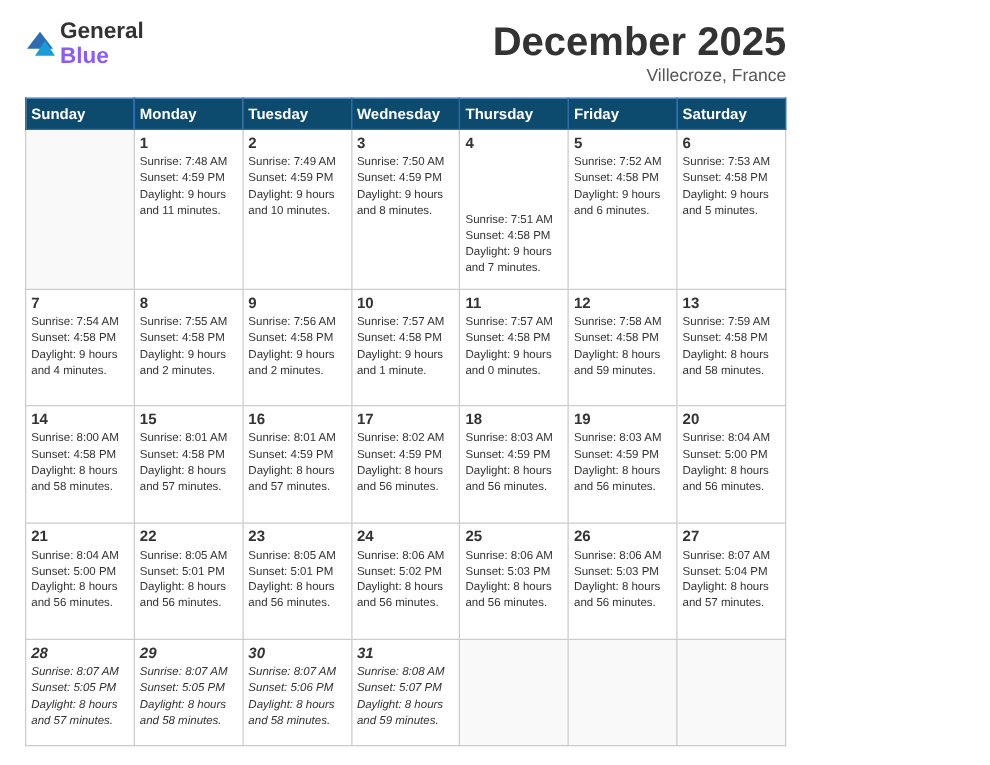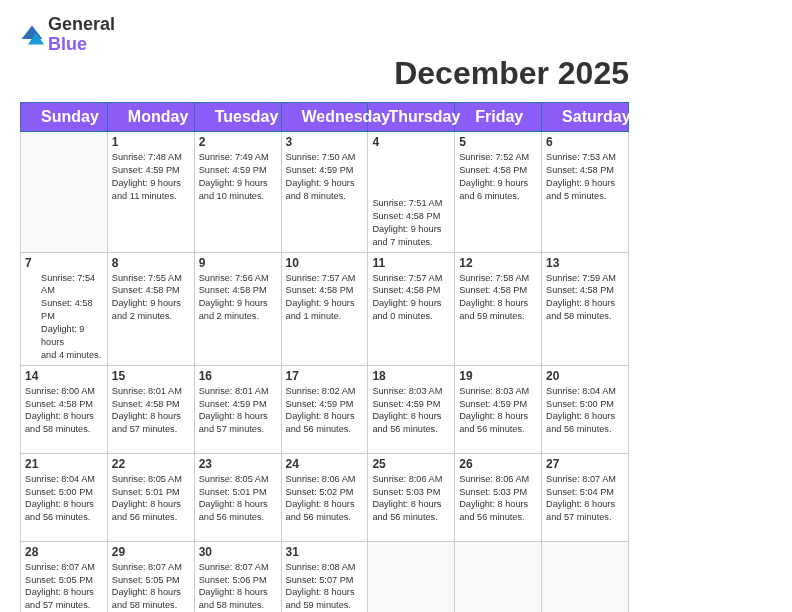--- a/index.html
+++ b/index.html
@@ -34,57 +34,57 @@
       color: #333;
       line-height: 1.1;
     }
     .logo-text .blue { color: #8b5cf6; }
     .logo-icon {
       width: 24px;
       height: 24px;
     }
     .title-area {
       text-align: right;
-      margin-top: 40px;
     }
     .month-title {
       font-size: 32px;
       font-weight: bold;
       color: #333;
     }
     .location {
       font-size: 14px;
       color: #555;
     }
     .calendar {
       flex: 1;
       border: 1px solid #ccc;
       border-collapse: collapse;
       width: 100%;
       table-layout: fixed;
     }
     .calendar th {
-      background-color: #8b5cf6;
+      background-color: #0c4a6e;
       color: white;
-      font-size: 16px;
+      font-size: 12px;
       font-weight: bold;
-      padding: 5px 20px;
+      padding: 5px 4px;
       border: 1px solid #2d6db5;
       text-align: left;
     }
     .calendar td {
       border: 1px solid #ccc;
       vertical-align: top;
       padding: 3px 4px;
       font-size: 9.5px;
       color: #333;
       height: 88px;
     }
     .calendar tr:last-child td {
       height: 80px;
+      font-style: italic;
     }
     .day-num {
       font-size: 12px;
       font-weight: bold;
       color: #333;
       display: block;
       margin-bottom: 2px;
     }
     .day-info {
       font-size: 9.2px;
@@ -107,20 +107,21 @@
       </svg>
       <div>
         <div class="logo-text">
           <span>General</span><br>
           <span class="blue">Blue</span>
         </div>
       </div>
     </div>
     <div class="title-area">
       <div class="month-title">December 2025</div>
+      <div class="location">Villecroze, France</div>
     </div>
   </div>
 
   <table class="calendar">
     <thead>
       <tr>
         <th>Sunday</th>
         <th>Monday</th>
         <th>Tuesday</th>
         <th>Wednesday</th>
@@ -171,21 +172,21 @@
             <span class="day-num">6</span>
             <div class="day-info" style="white-space: pre-line;">Sunrise: 7:53 AM
 Sunset: 4:58 PM
 Daylight: 9 hours
 and 5 minutes.</div>
           </td>
         </tr>
         <tr>
           <td>
             <span class="day-num">7</span>
-            <div class="day-info" style="white-space: pre-line; margin-left: 16px;">Sunrise: 7:54 AM
+            <div class="day-info" style="white-space: pre-line;">Sunrise: 7:54 AM
 Sunset: 4:58 PM
 Daylight: 9 hours
 and 4 minutes.</div>
           </td>
           <td>
             <span class="day-num">8</span>
             <div class="day-info" style="white-space: pre-line;">Sunrise: 7:55 AM
 Sunset: 4:58 PM
 Daylight: 9 hours
 and 2 minutes.</div>

